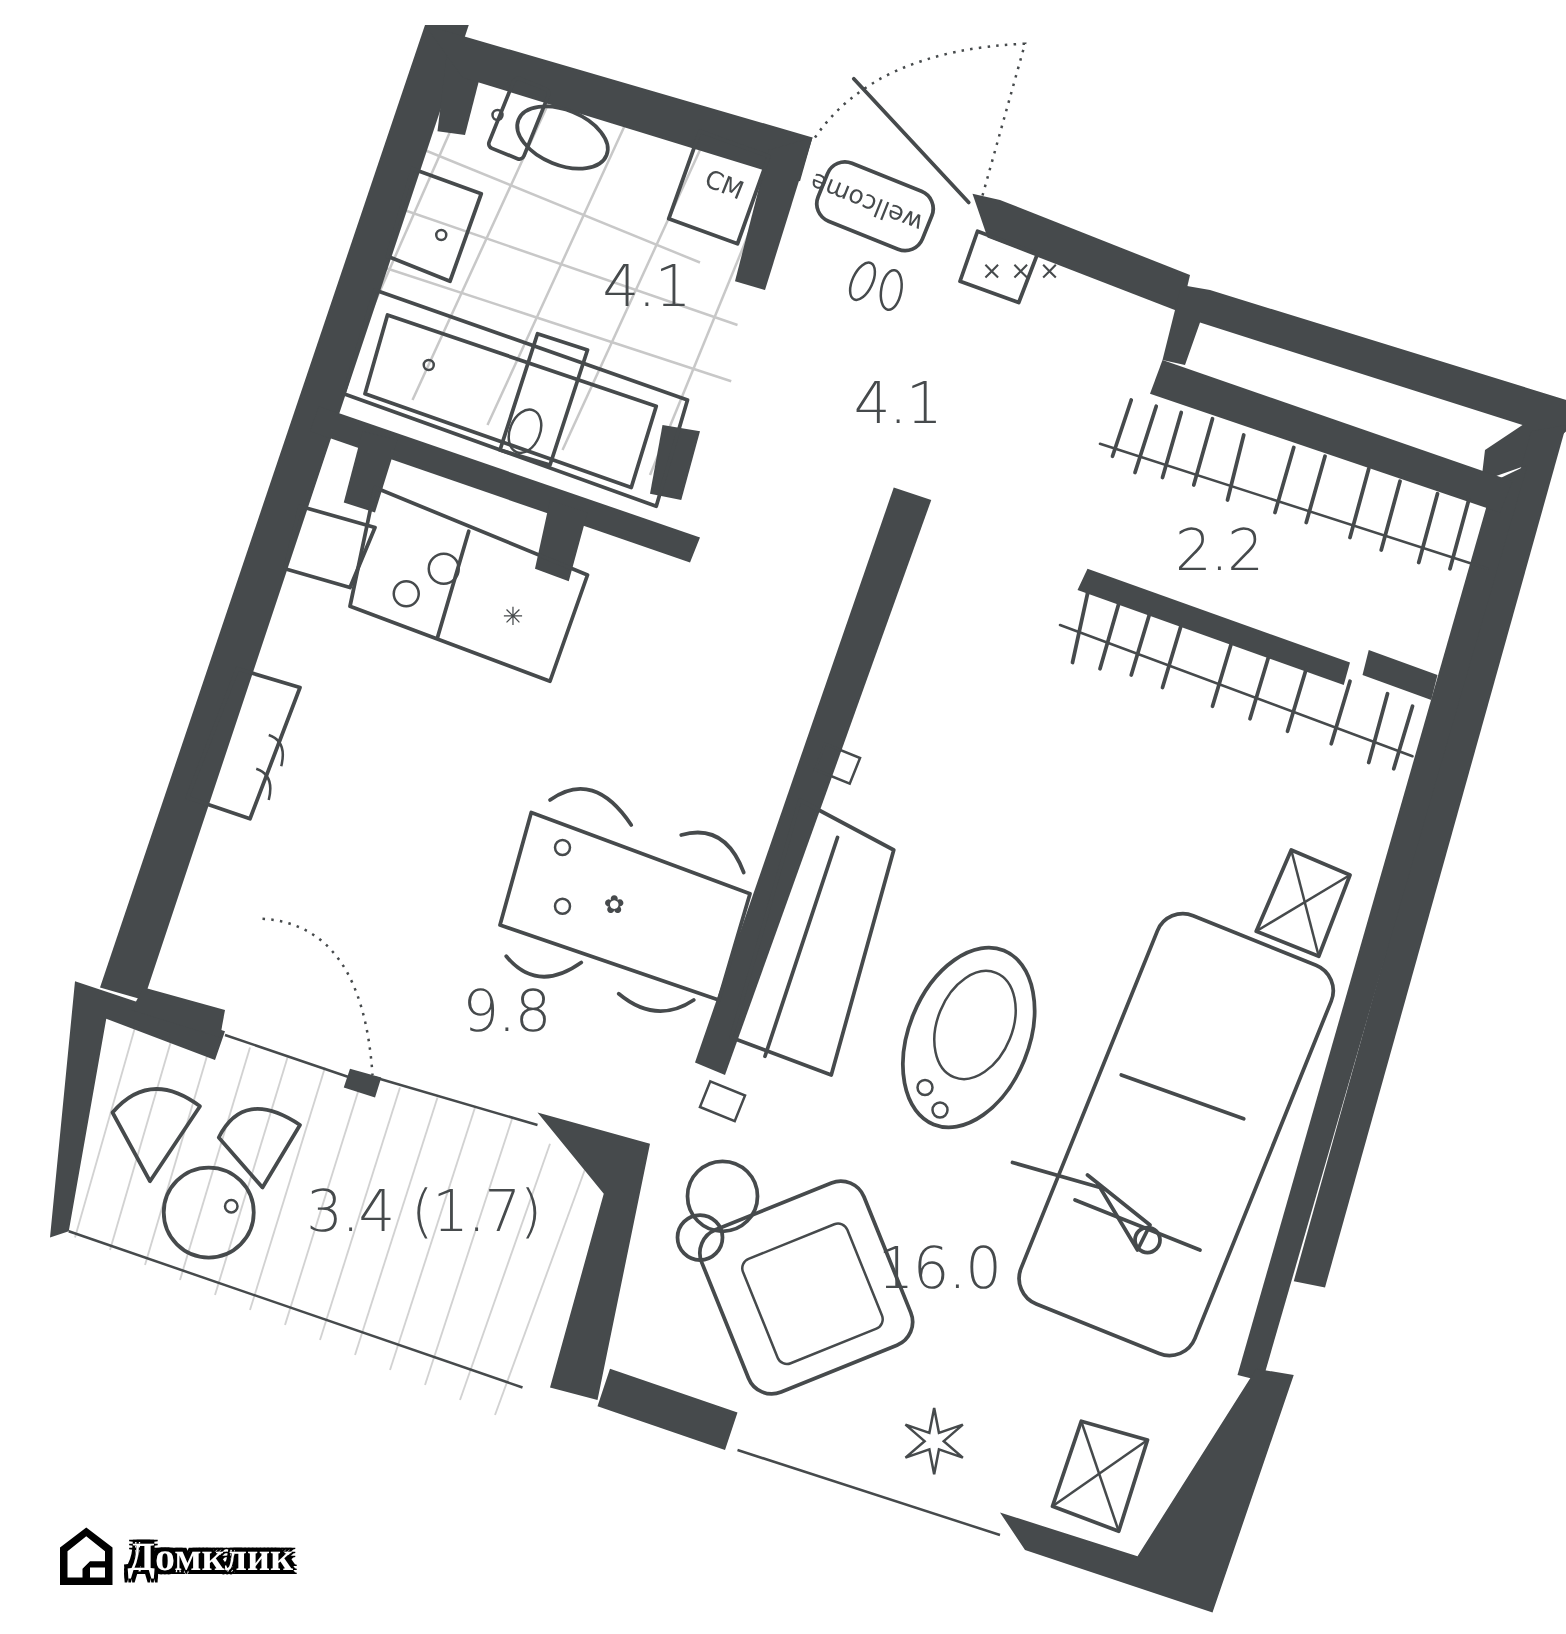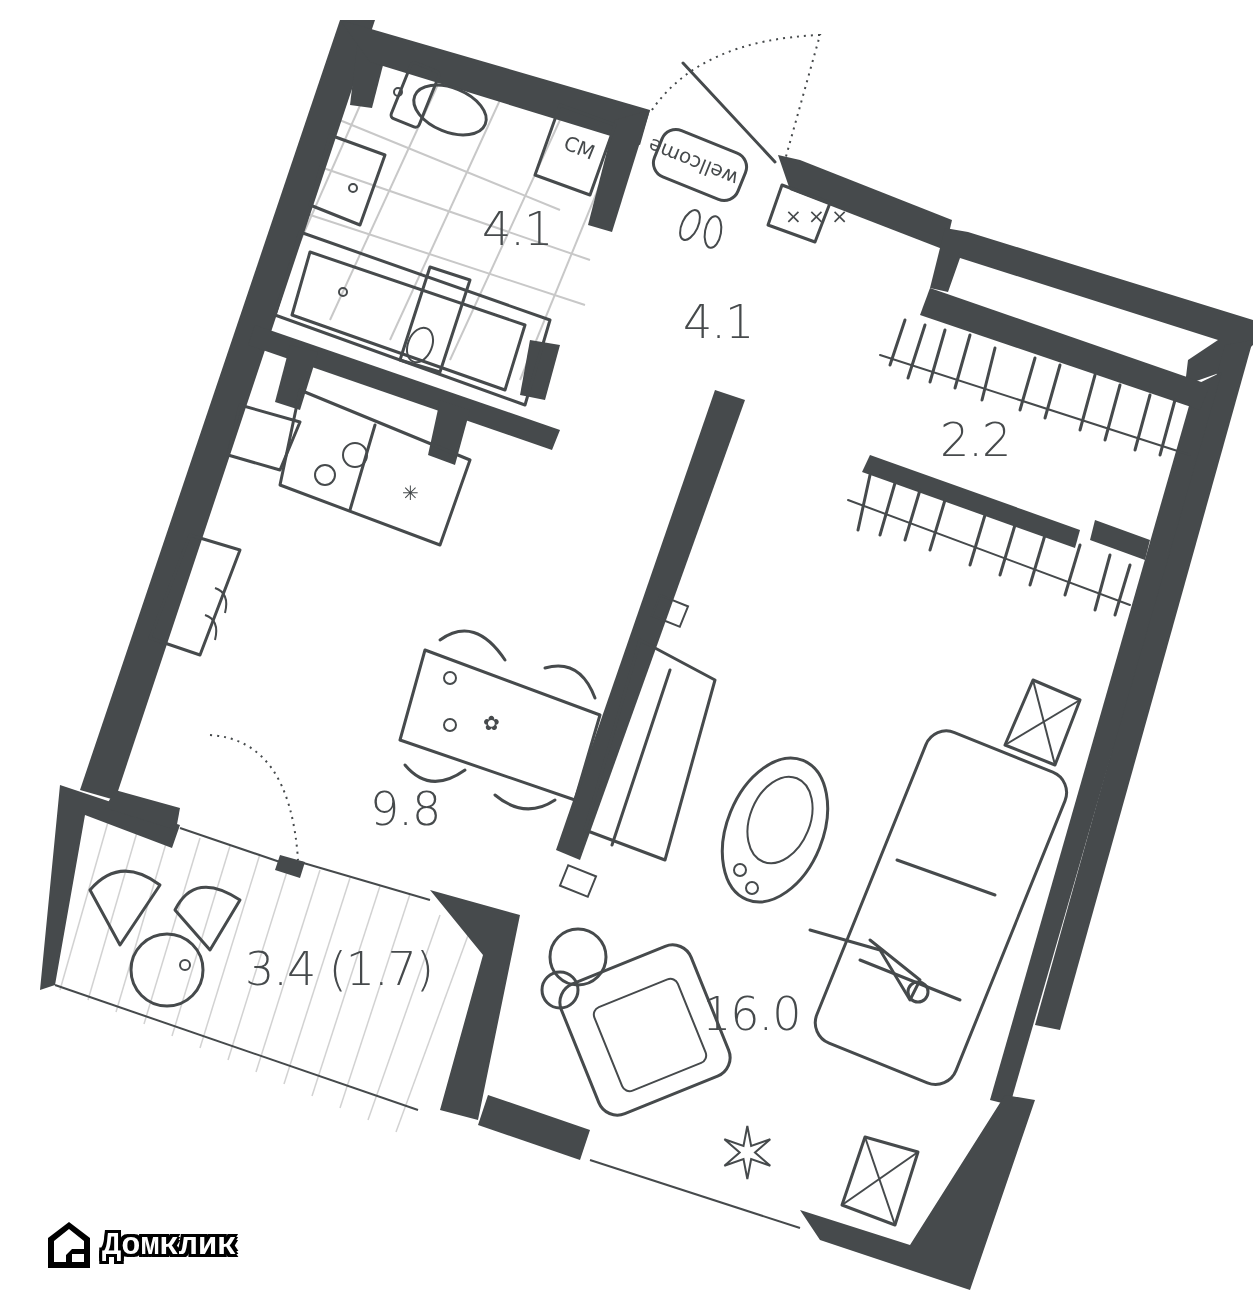--- a/index.html
+++ b/index.html
@@ -8,21 +8,21 @@
   .wall { fill: #464a4c; }
   .line { fill: none; stroke: #464a4c; stroke-width: 3; stroke-linejoin: round; stroke-linecap: round; }
   .thin { fill: none; stroke: #464a4c; stroke-width: 2; }
   .tile { fill: none; stroke: #c8c8c8; stroke-width: 2; }
   .hatch { fill: none; stroke: #d2d2d2; stroke-width: 1.5; }
   .dots { fill: none; stroke: #464a4c; stroke-width: 2; stroke-dasharray: 2 5; }
   .area-label { font-family: "DejaVu Sans", sans-serif; font-size: 46px; font-weight: 300; fill: #464a4c; letter-spacing: -1px; }
   .small-label { font-family: "DejaVu Sans", sans-serif; font-size: 20px; fill: #464a4c; }
   .logo { position: absolute; left: 40px; top: 1215px; height: 60px; display: flex; align-items: center; }
   .logo-mark { width: 58px; height: 58px; position: relative; }
-  .logo-text { font-family: Liberation Mono, monospace; font-weight: bold; font-size: 32px; color: #ffffff;
+  .logo-text { font-family: Liberation Serif, serif; font-weight: bold; font-size: 32px; color: #ffffff;
     -webkit-text-stroke: 0; text-shadow: -3px 0 #000, 3px 0 #000, 0 -3px #000, 0 3px #000, -3px -3px #000, 3px 3px #000, -3px 3px #000, 3px -3px #000; margin-left: 4px; letter-spacing: 0px; }
 </style>
 </head>
 <body>
 
 <svg id="plan" viewBox="0 0 1253 1307" xmlns="http://www.w3.org/2000/svg">
 
   <g>
     <polygon points="85,812 430,900 483,955 418,1145 55,985" fill="#ffffff"></polygon>
     <g class="hatch">

